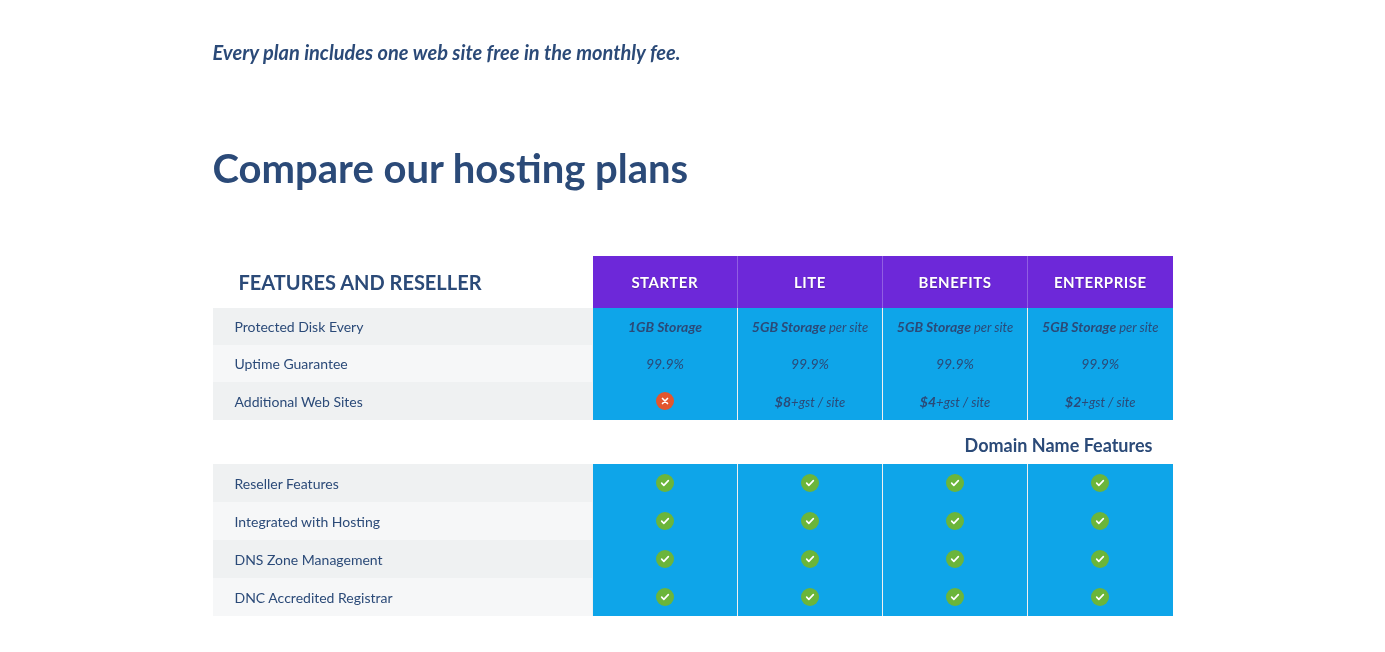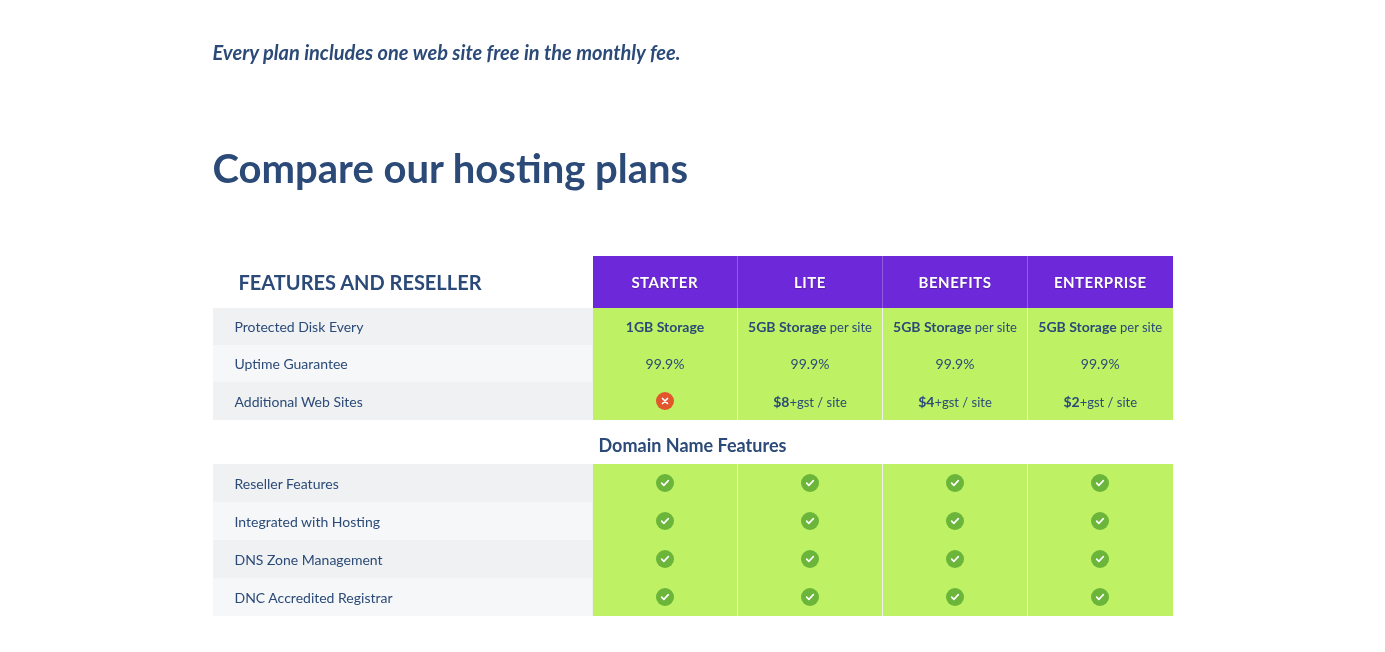--- a/index.html
+++ b/index.html
@@ -51,21 +51,21 @@
     text-align: center;
     text-shadow: 0 1px 1px rgba(0,0,0,0.25);
     border-left: 1px solid rgba(255,255,255,0.25);
   }
   th.plan-head:nth-child(2){ border-left:none; }
   col.feature-col { width: 380px; }
   col.plan-col { width: 145px; }
   tbody tr { height: 36px; }
   tbody tr:nth-child(odd) td.feature-cell { background: #eff1f2; }
   tbody tr:nth-child(even) td.feature-cell { background: #f6f7f8; }
-  tbody tr td.value-cell { background: #bef264; }
+  tbody tr td.value-cell { background: #0ea5e9; font-style: italic; }
   td.feature-cell {
     font-size: 14px;
     color: #2b4a78;
     padding: 10px 22px;
     text-align: left;
   }
   td.value-cell {
     font-size: 14px;
     color: #2b4a78;
     text-align: center;
@@ -73,21 +73,21 @@
     border-left: 1px solid #f0f0f0;
   }
   .bold { font-weight: 700; }
   .suffix { font-weight: 400; font-size: 13px; }
   .section-title td {
     background: #ffffff !important;
     font-size: 18px;
     font-weight: 700;
     color: #2b4a78;
     padding: 14px 20px 8px 20px;
-    text-align: center;
+    text-align: right;
   }
   .icon-circle {
     display: inline-flex;
     align-items: center;
     justify-content: center;
     width: 18px;
     height: 18px;
     border-radius: 50%;
     color: #fff;
     font-size: 12px;

